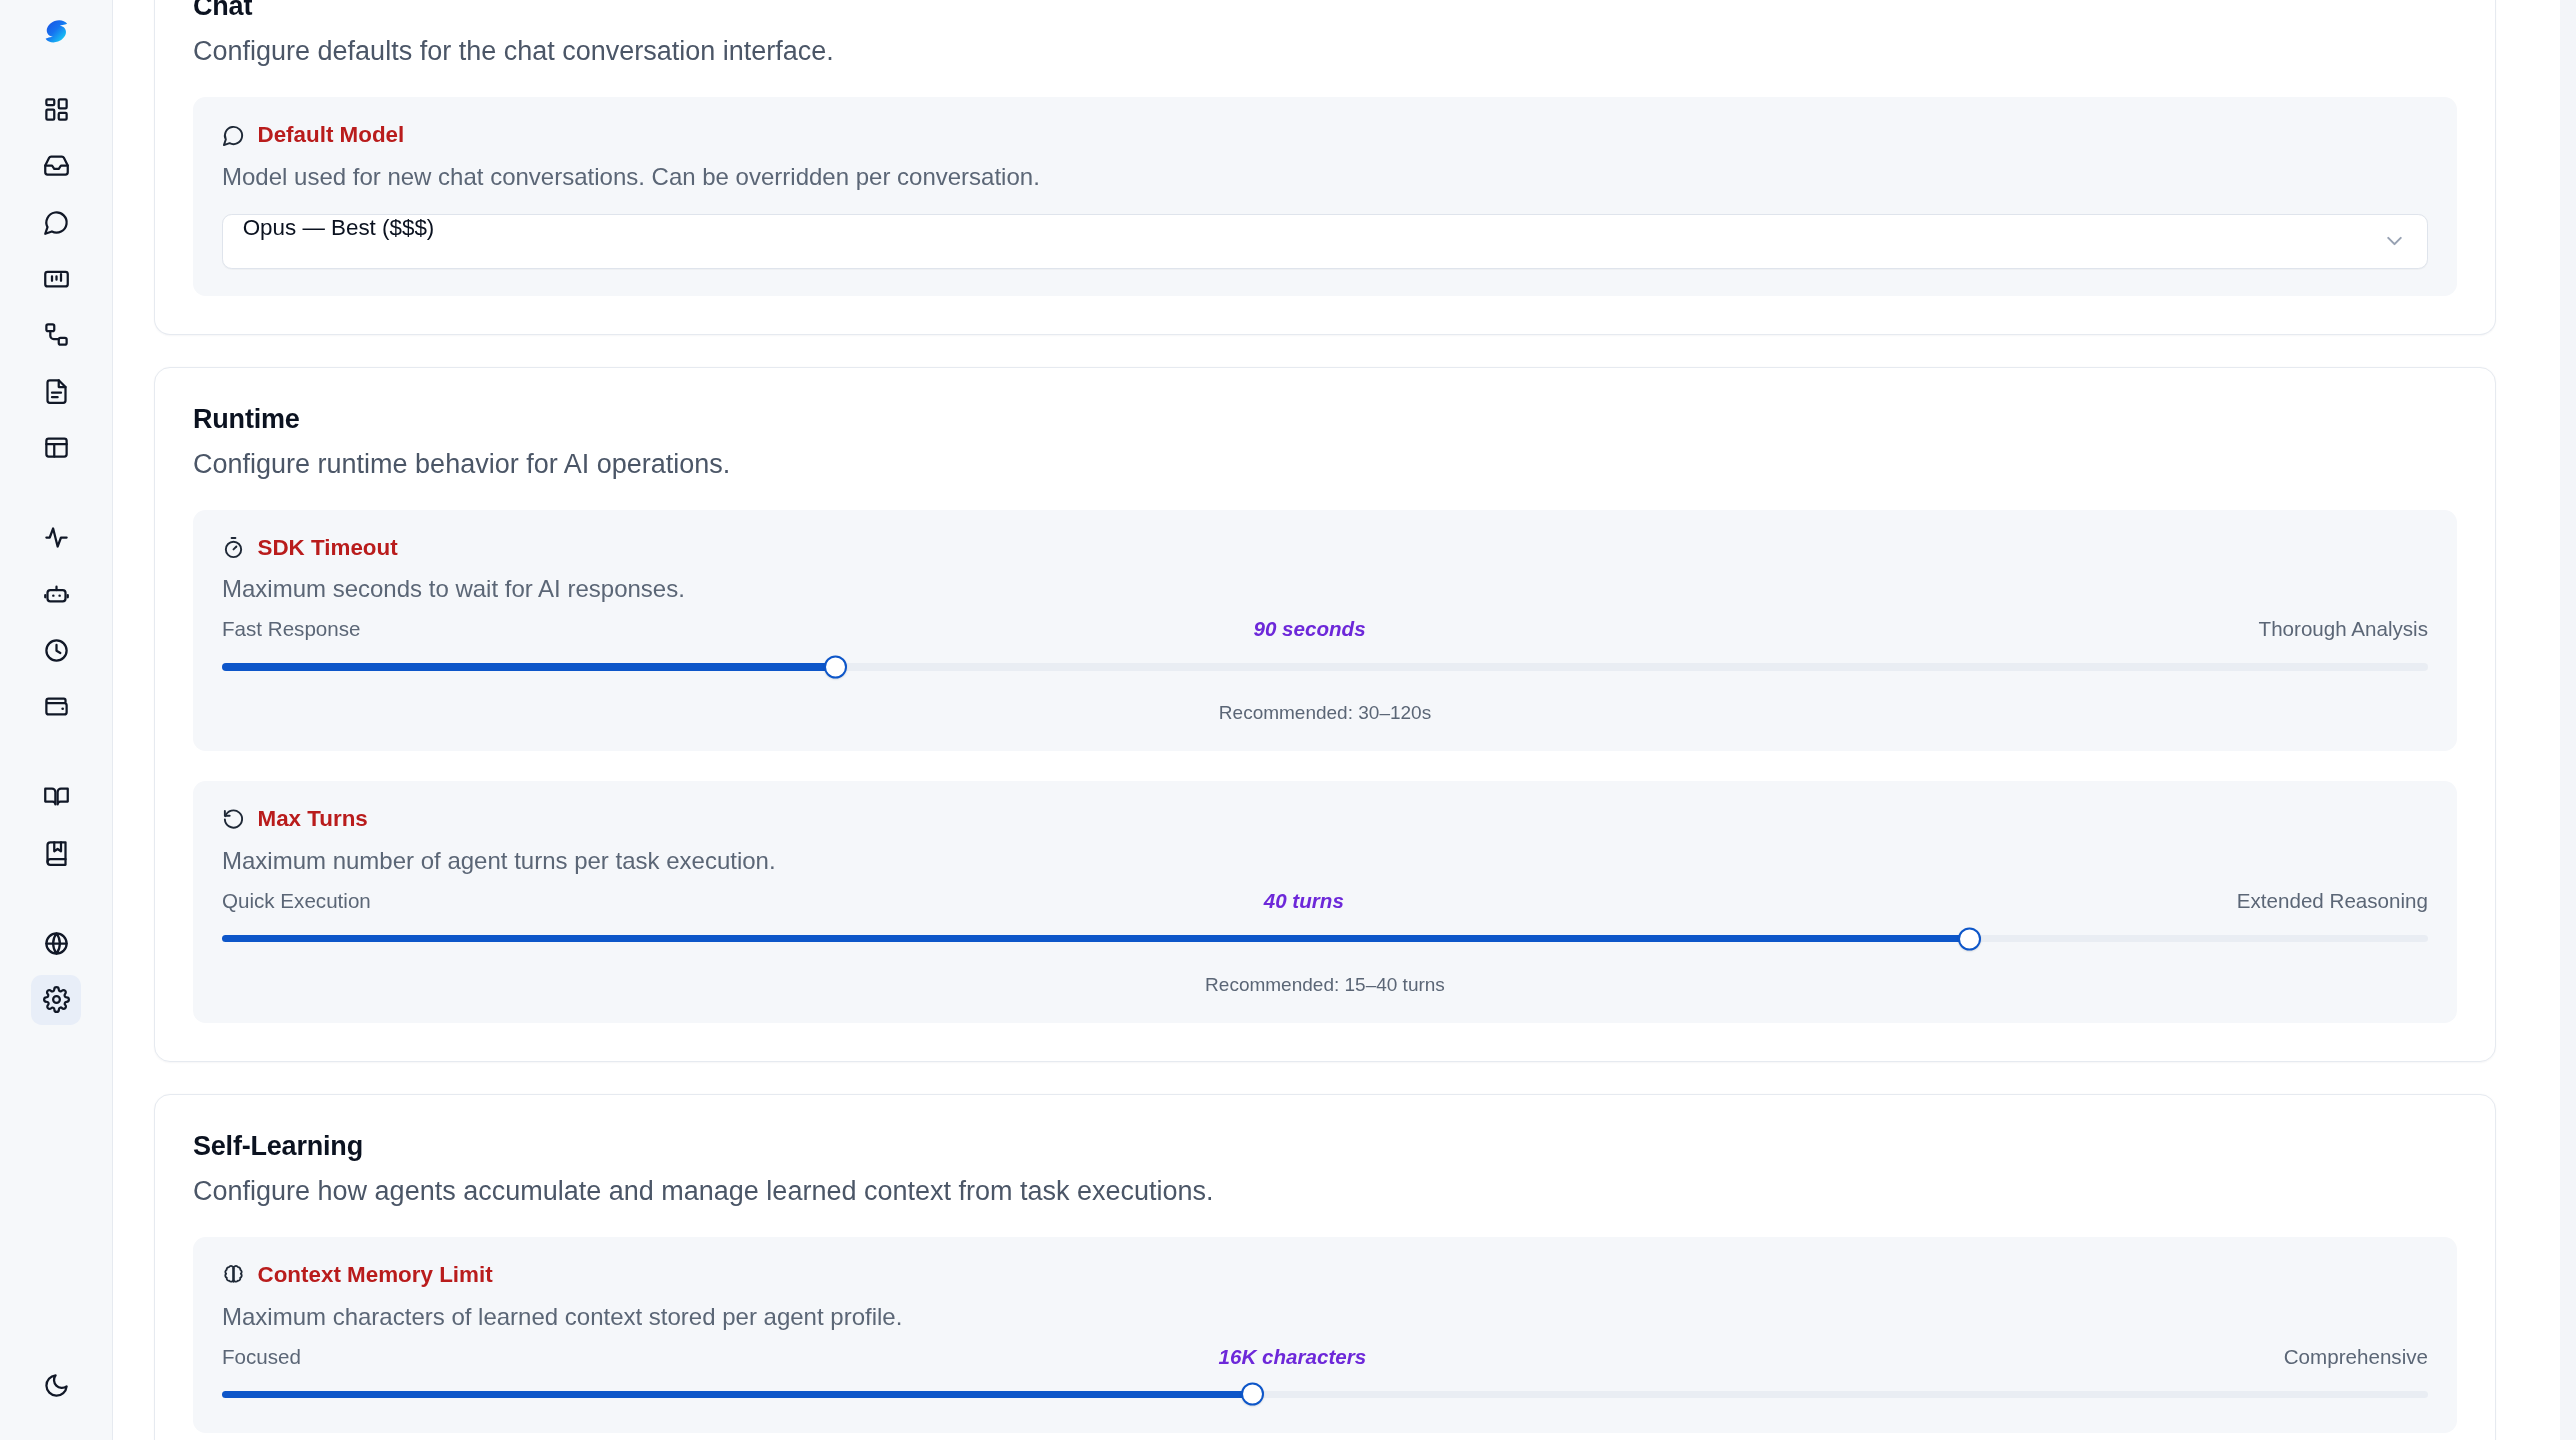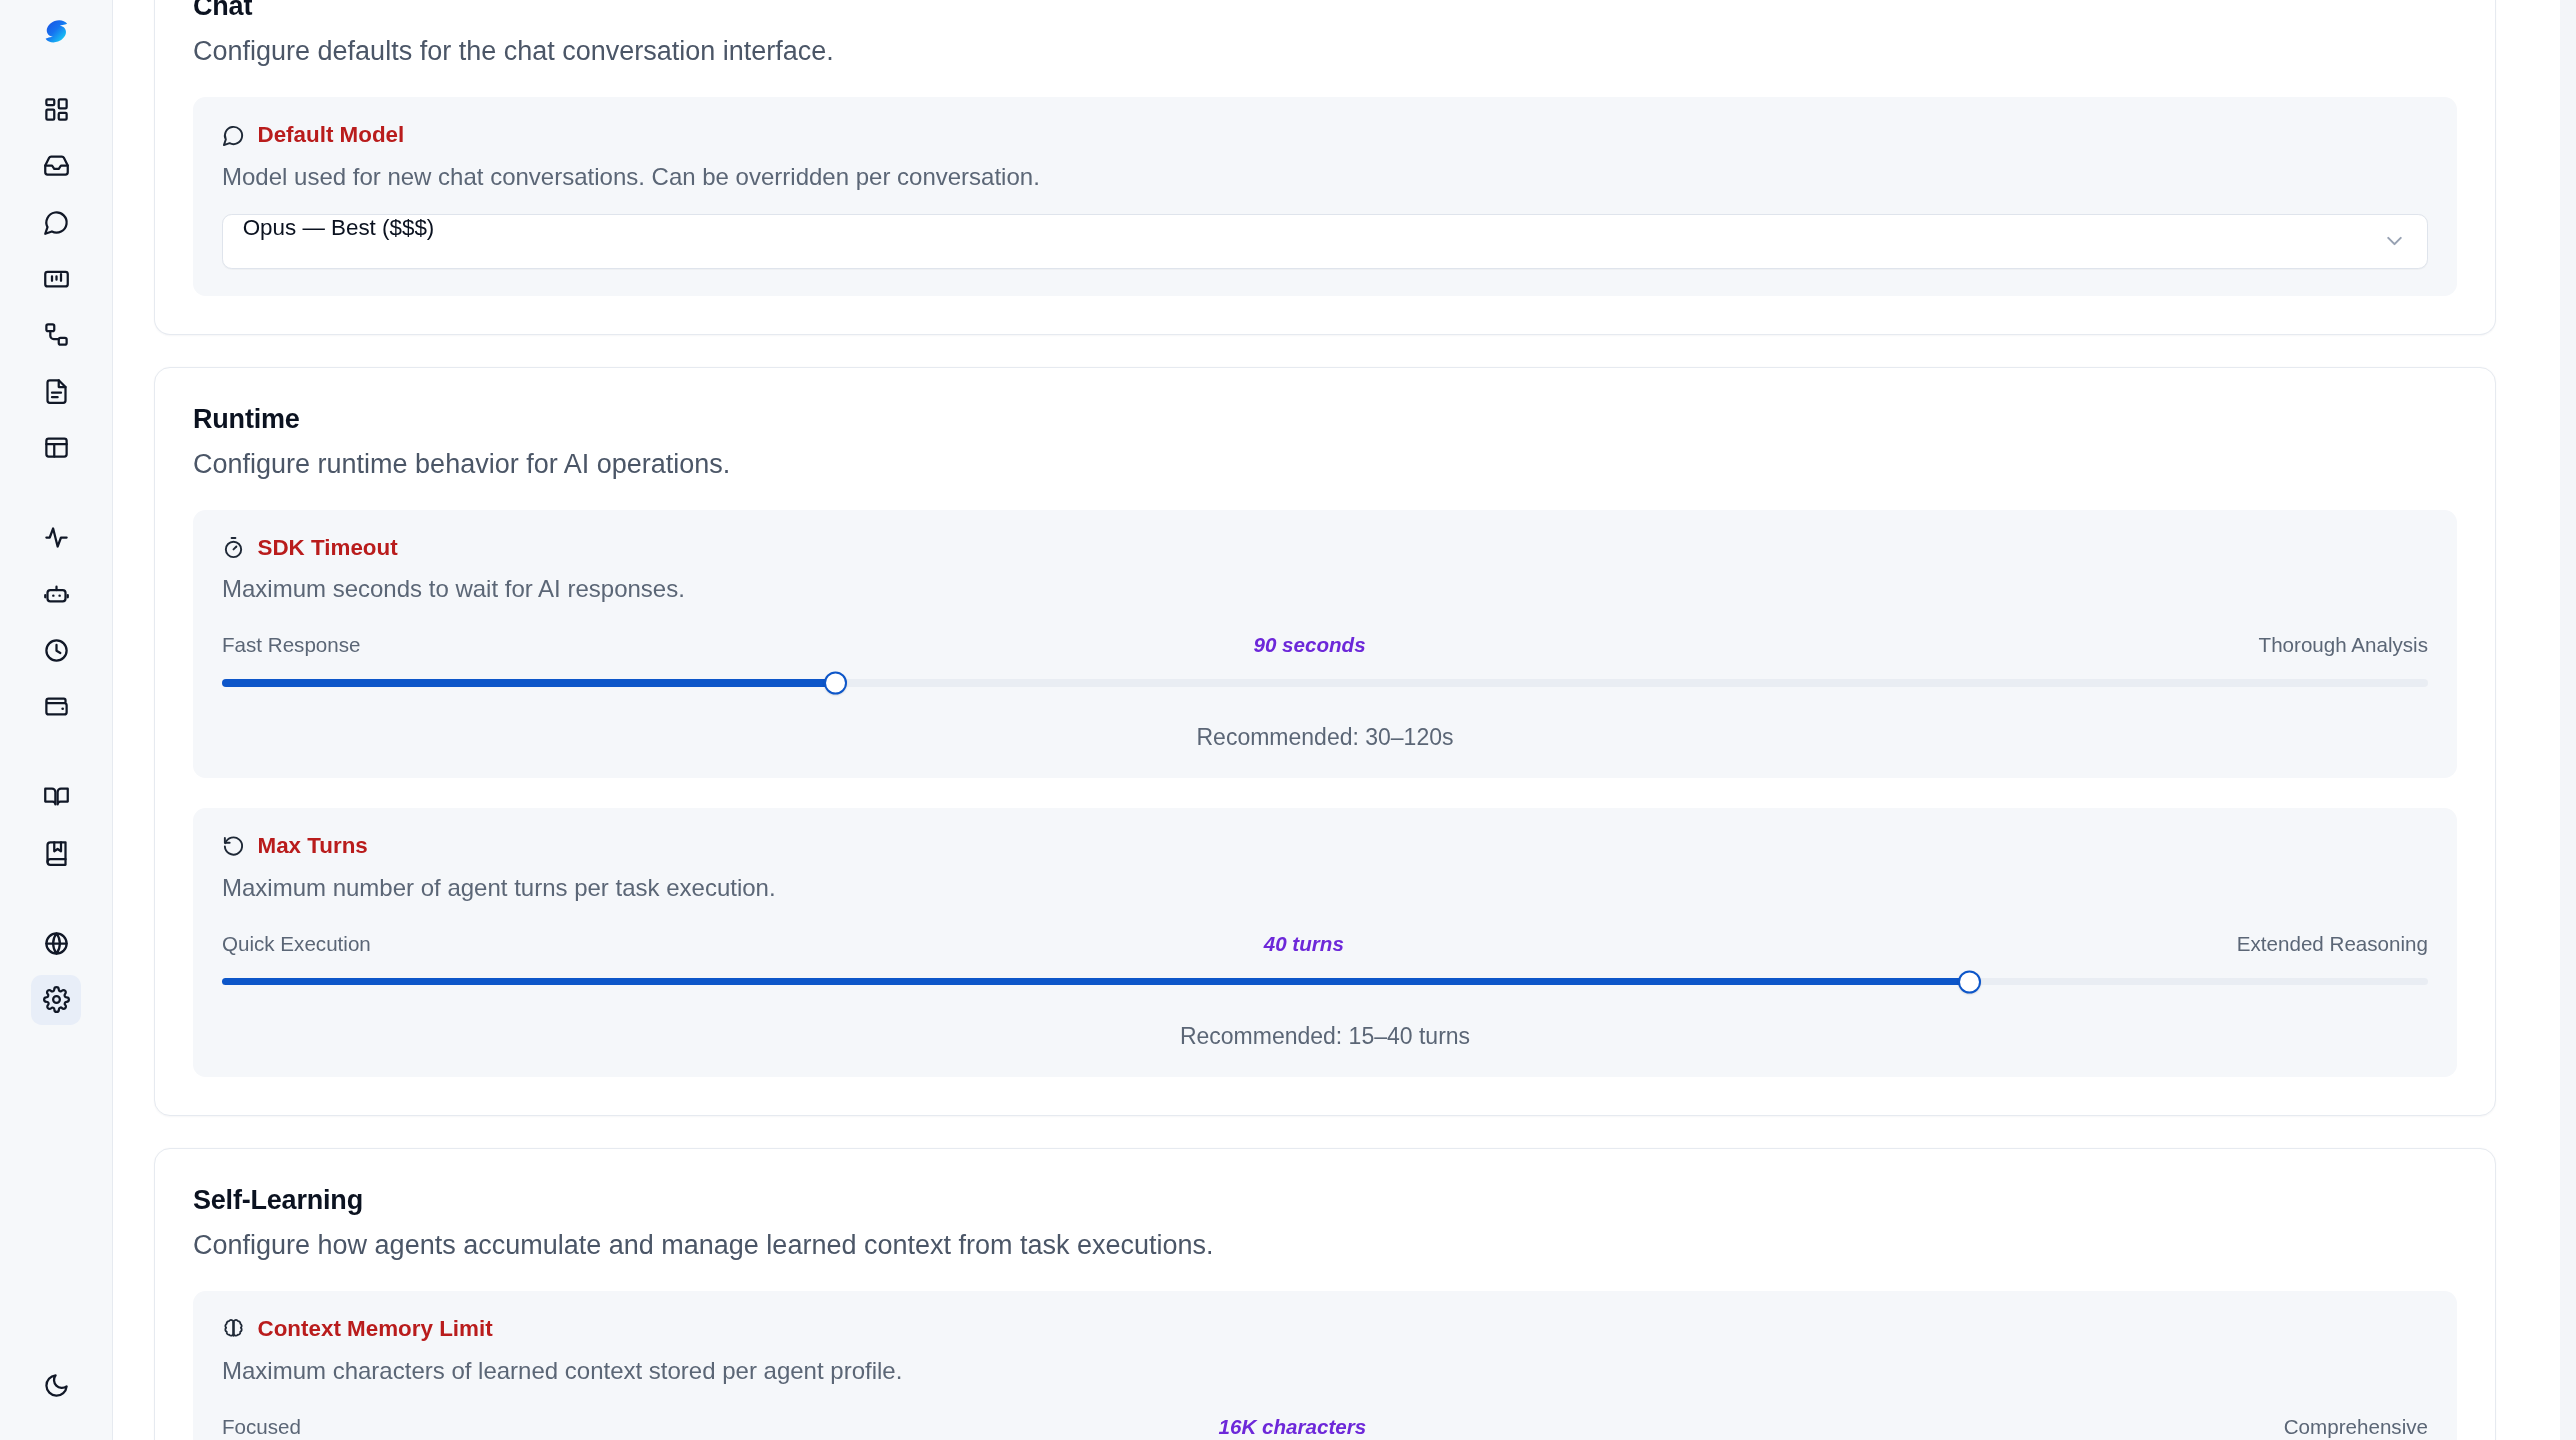--- a/index.html
+++ b/index.html
@@ -113,21 +113,21 @@
   .select-value { font-size: 22.4px; color: #0b1220; }
   .chev {
     position: absolute; right: 19.7px; top: 50%; transform: translateY(-50%);
     width: 25px; height: 25px; color: #98a2b3;
   }
   .chev svg { width: 25px; height: 25px; display: block; }
 
   
   .slider-labels {
     display: flex; align-items: center; justify-content: space-between;
-    margin-top: 30px;
+    margin-top: 14px;
   }
   .slider-end { font-size: 20.6px; color: #5b6676; }
   .slider-value { font-size: 20.6px; font-weight: 700; color: #6d28d9; font-style: italic; }
   .slider-wrap {
     position: relative;
     margin-top: 14.3px;
     height: 23px;
   }
   .track {
     position: absolute; left: 0; right: 0; top: 8px;
@@ -140,23 +140,23 @@
   .thumb {
     position: absolute; top: 50%;
     width: 23px; height: 23px; margin-left: -11.6px;
     transform: translateY(-50%);
     background: #ffffff;
     border: 2.7px solid #0d56c9;
     border-radius: 50%;
     box-shadow: 0 0.9px 1.8px rgba(16,24,40,0.15);
   }
   .recommend {
-    margin-top: 30px;
+    margin-top: 24px;
     text-align: center;
-    font-size: 23px; color: #5b6676;
+    font-size: 19px; color: #5b6676;
   }
 </style>
 </head>
 <body>
 
 <div class="app">
 
   <nav class="sidebar">
 
     <div class="logo">

